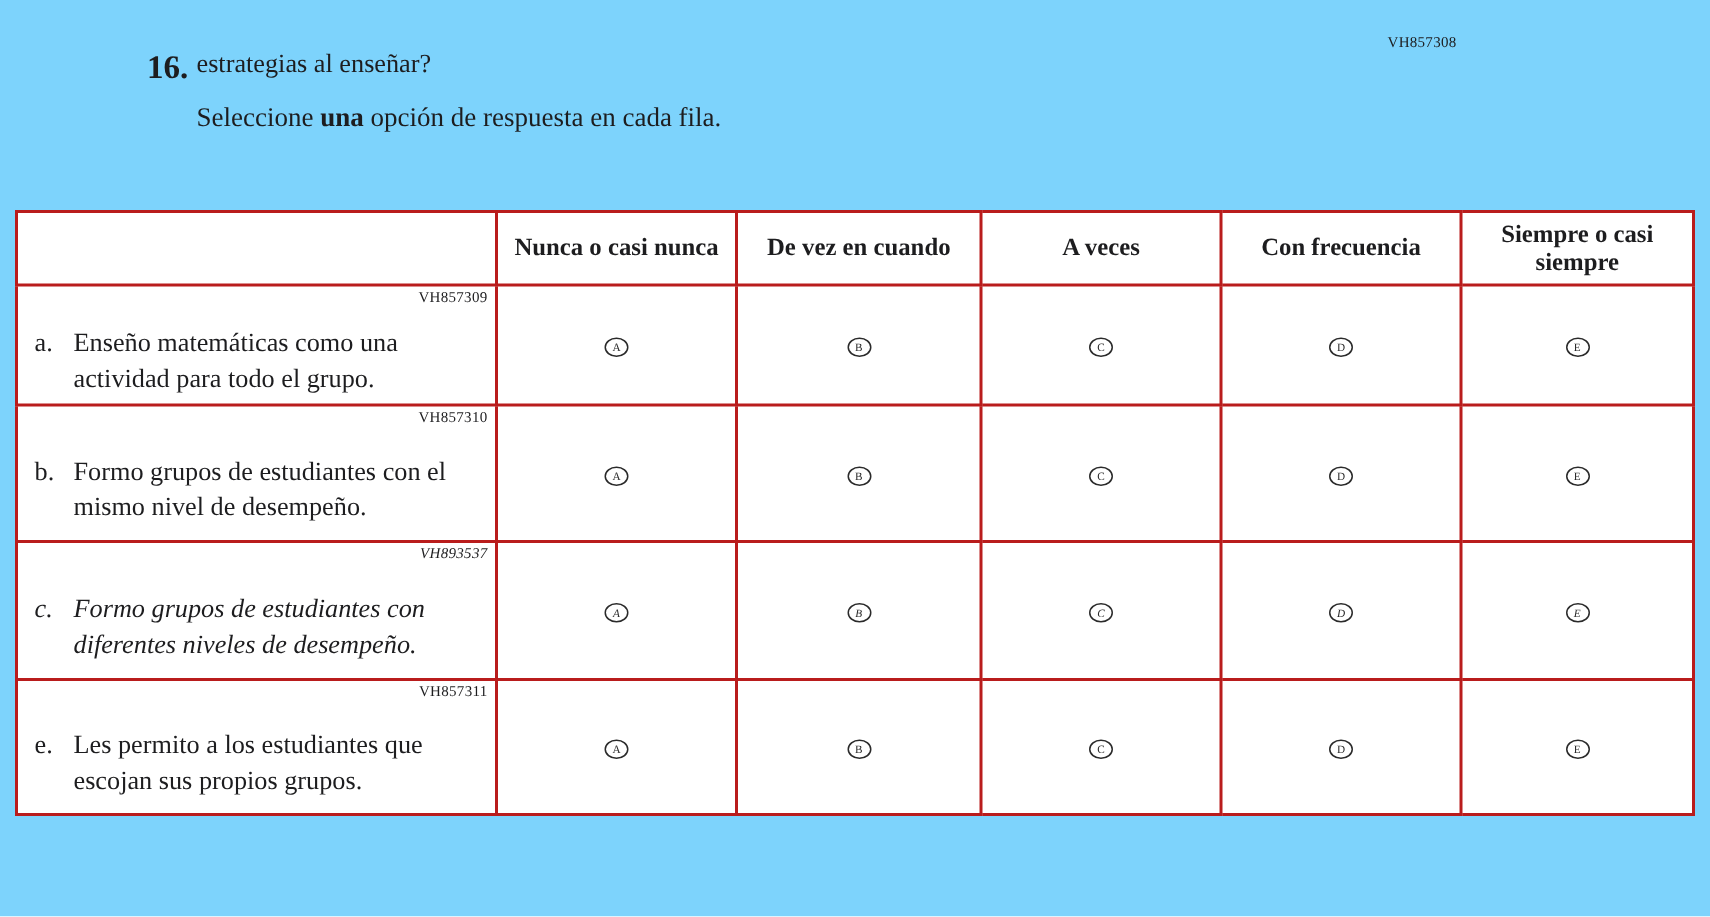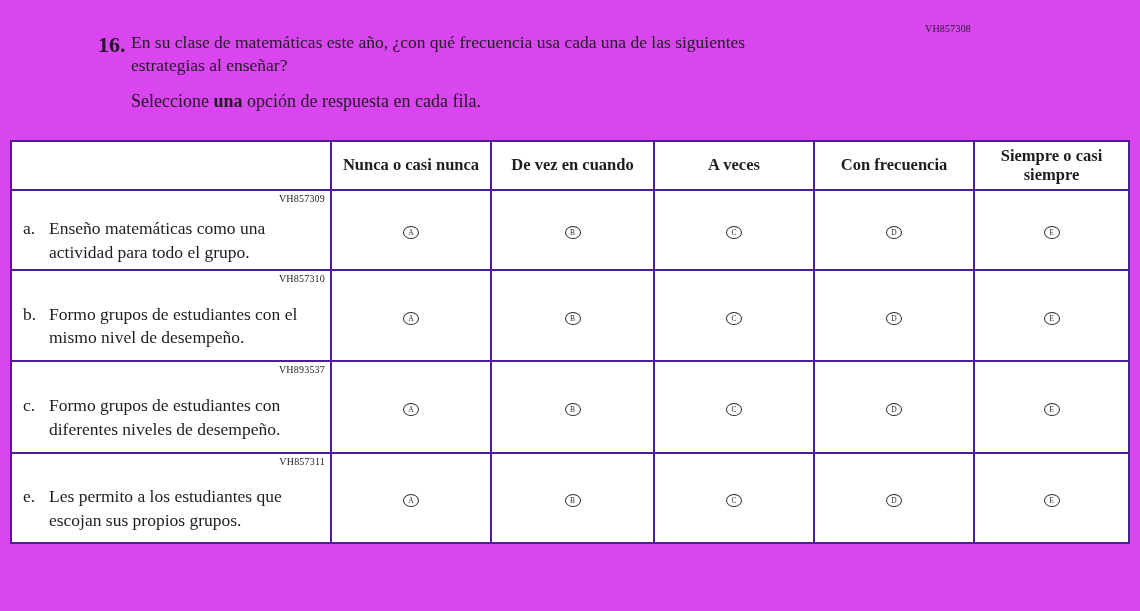--- a/index.html
+++ b/index.html
@@ -1,70 +1,69 @@
 <!DOCTYPE html>
 <html><head>
 <meta charset="utf-8">
 <style>
   * { margin:0; padding:0; box-sizing:border-box; }
   html,body { background:#ffffff; }
   .page {
-    position:relative; width:1140px; height:611px; background:#d946ef;
+    position:relative; width:1140px; height:611px; background:#7dd3fc;
     font-family:"Liberation Serif", serif; color:#1d1d1f; overflow:hidden;
   }
   .page-code {
     position:absolute; top:23px; left:925px; font-size:10px; letter-spacing:.2px;
   }
   .question { position:absolute; top:31px; left:98px; width:810px; }
   .q-number { position:absolute; left:0; top:1px; font-weight:bold; font-size:22px; }
   .q-body { margin-left:33px; }
   .q-text div { font-size:17.5px; line-height:23px; }
   .q-instruction { margin-top:14px; font-size:18px; }
   .q-instruction b { font-weight:bold; }
 
   table.grid {
     position:absolute; left:10px; top:140px; border-collapse:collapse;
     table-layout:fixed; background:#ffffff;
   }
-  table.grid th, table.grid td { border:2px solid #4c1d95; }
+  table.grid th, table.grid td { border:2px solid #b91c1c; }
   thead th {
     font-size:16.5px; font-weight:bold; text-align:center; vertical-align:middle;
     line-height:1.12; height:49px; border-bottom:5px double #262626; padding:2px 4px;
   }
   thead th.stem-col { background:#ffffff; }
   tbody td.opt { text-align:center; vertical-align:middle; }
   .bubble {
     display:inline-block; width:16px; height:13px;
     border:1.2px solid #2a2a2a; border-radius:50%;
     font-size:7.5px; line-height:11.5px; text-align:center; color:#2a2a2a;
     cursor:pointer; font-family:"Liberation Serif", serif; font-weight:normal;
   }
   td.stem-cell { position:relative; vertical-align:middle; padding:26px 8px 5px 11px; }
   .row-code { position:absolute; top:2px; right:5px; font-size:10px; letter-spacing:.2px; }
   .stem { display:flex; font-size:17.5px; line-height:23.5px; }
   .stem .letter { flex:0 0 26px; width:26px; }
   .stem .text { flex:1; }
   tr.r-a { height:70px; }
   tr.r-b { height:91px;margin-left:29px; }
-  tr.r-c { height:92px; }
+  tr.r-c { height:92px;font-style:italic; }
   tr.r-d { height:69px; }
   tr.r-e { height:90px;margin-top:16px; }
 </style>
 </head>
 <body>
 
 <div class="page">
 
   <div class="page-code">VH857308</div>
 
   <div class="question">
     <div class="q-number">16.</div>
     <div class="q-body">
       <div class="q-text">
-        <div>En su clase de matemáticas este año, ¿con qué frecuencia usa cada una de las siguientes</div>
         <div>estrategias al enseñar?</div>
       </div>
       <div class="q-instruction"><span>Seleccione </span><b>una</b><span> opción de respuesta en cada fila.</span></div>
     </div>
   </div>
 
   <table class="grid">
     <colgroup>
       <col style="width:320px">
       <col style="width:160px">

